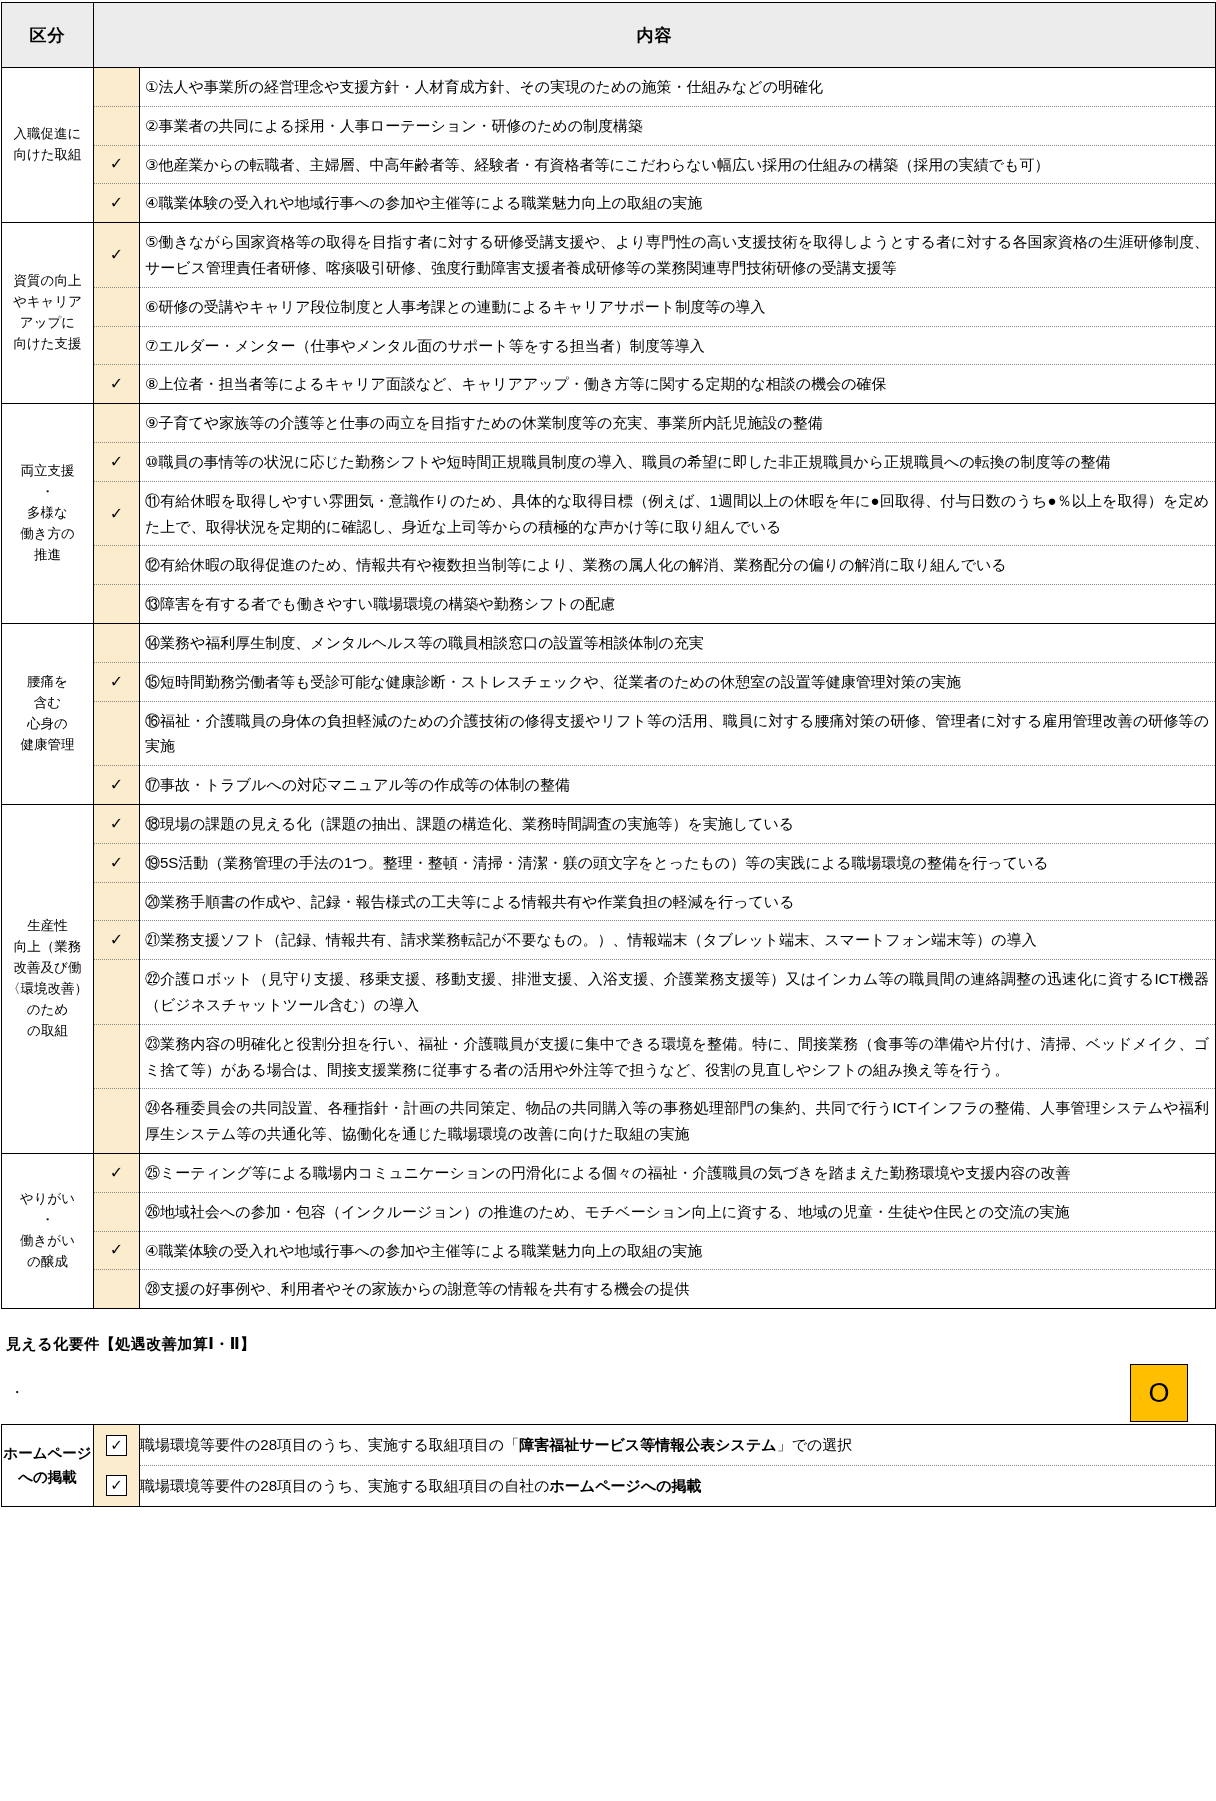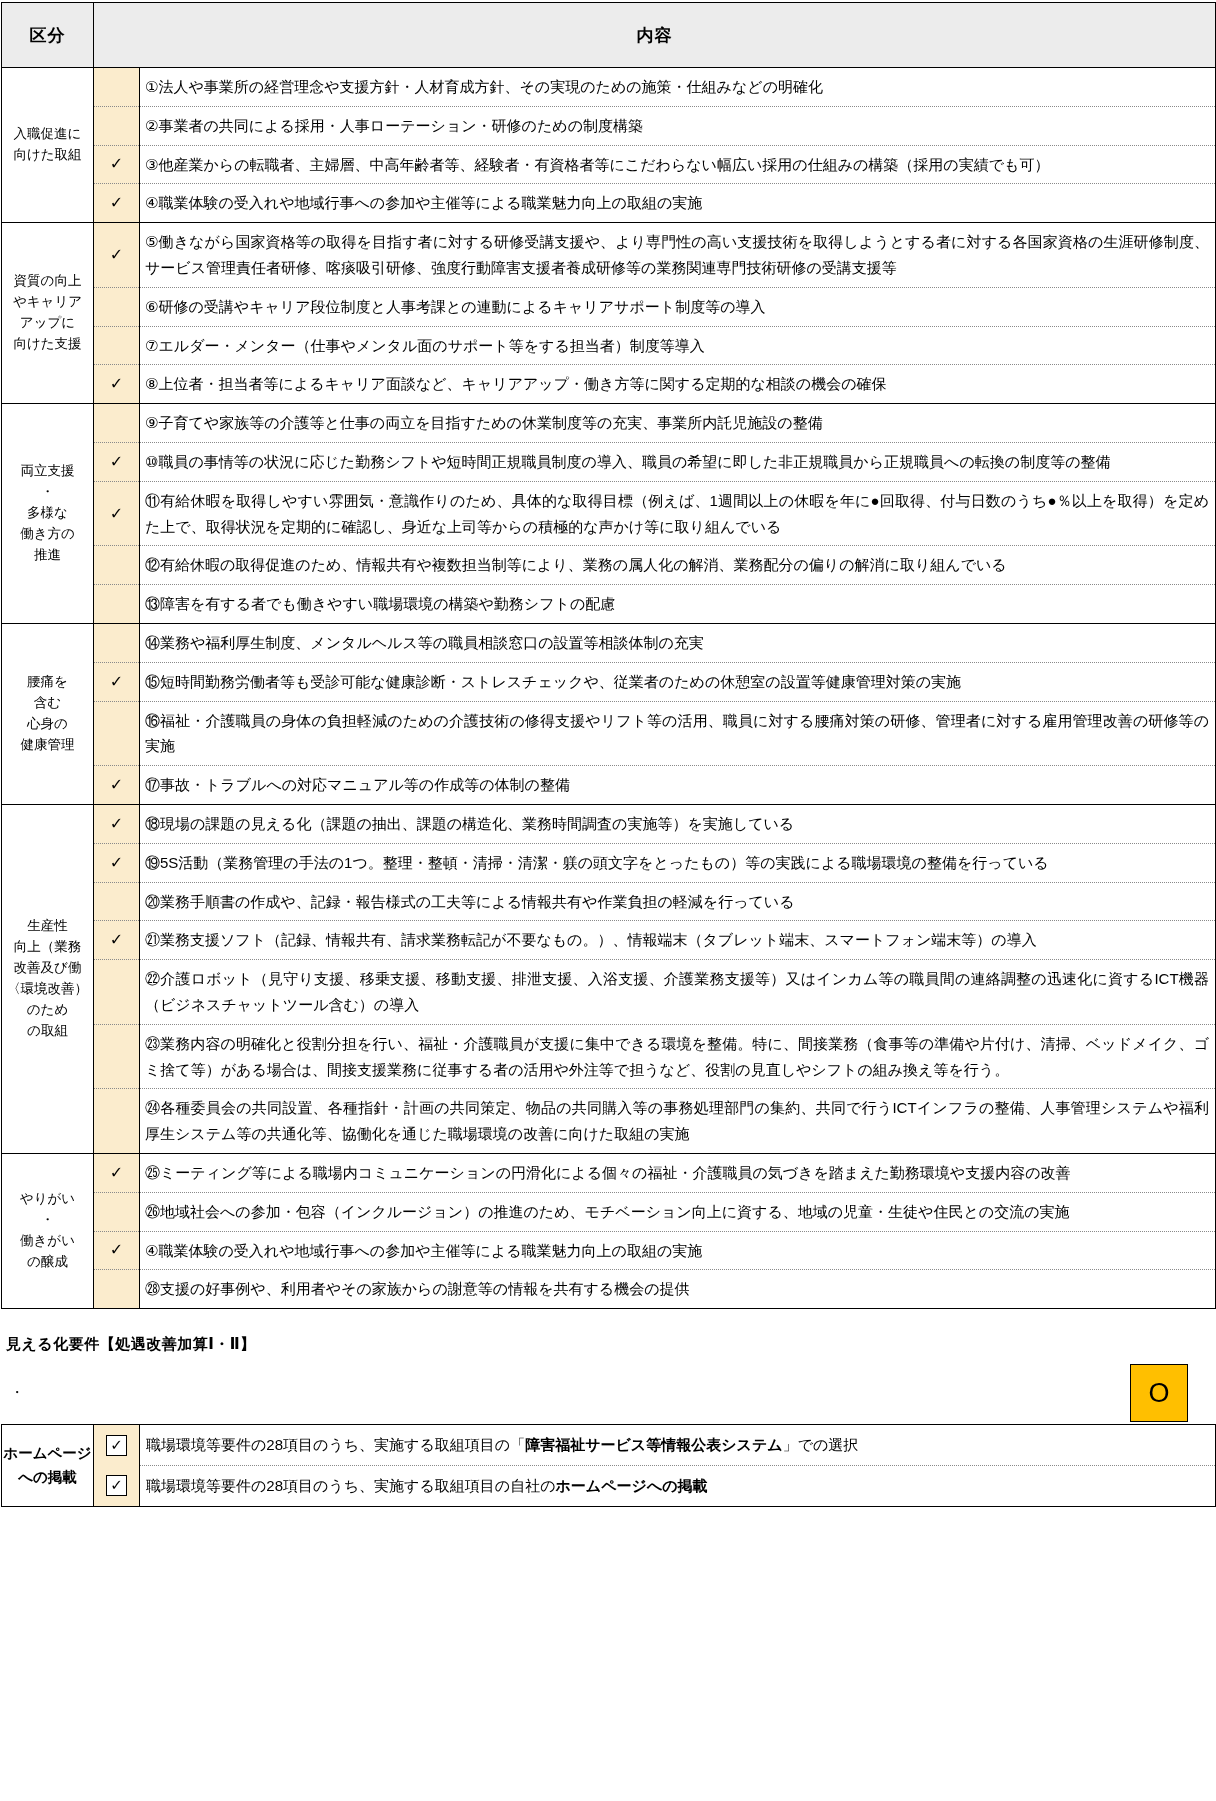--- a/index.html
+++ b/index.html
@@ -164,21 +164,21 @@
     background: #ffffff;
     font-size: 15px;
     line-height: 17px;
     text-align: center;
     font-weight: bold;
   }
   td.hp-body {
     border-right: 1.6px solid #000;
     font-size: 15px;
     line-height: 1.6;
-    padding: 8px 6px;
+    padding: 8px 0;
     vertical-align: middle;
   }
   td.hp-body.r1 { border-top: 1.6px solid #000; border-bottom: 1px dotted #8a8a8a; }
   td.hp-body.r2 { border-bottom: 1.6px solid #000; }
   .bold-in { font-weight: bold; }
 </style>
 </head>
 <body>
 
 <div class="page">

